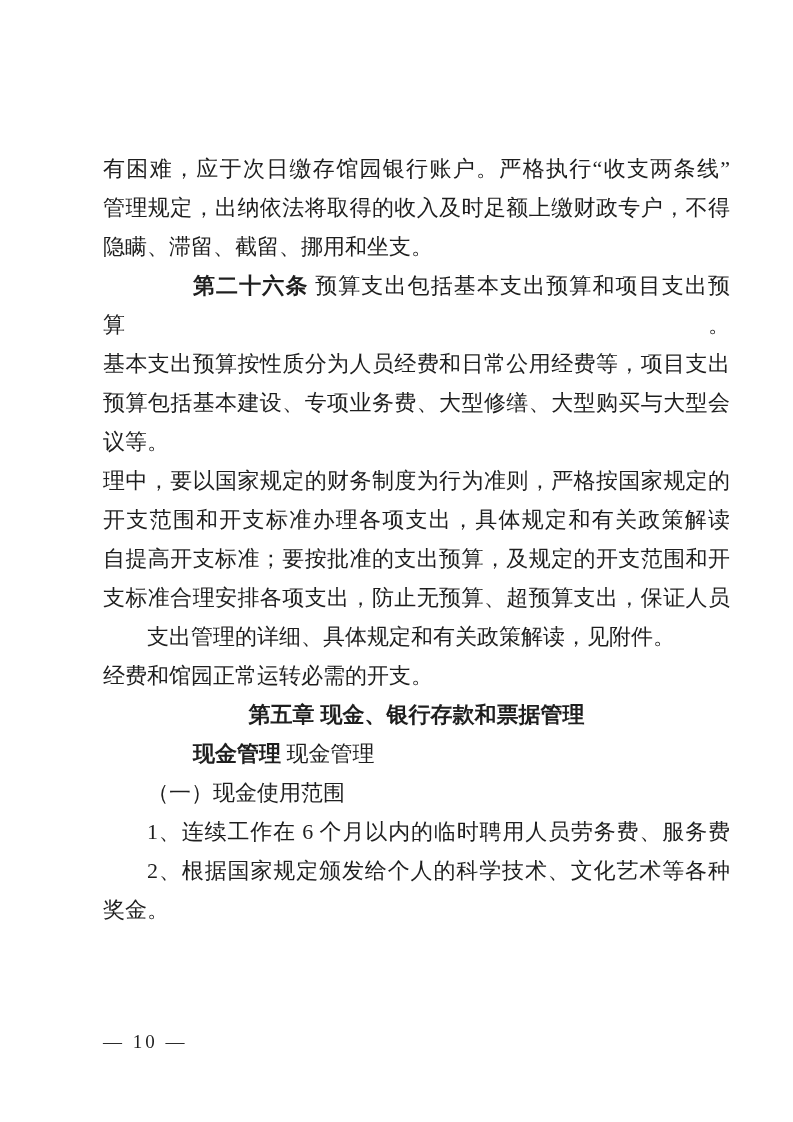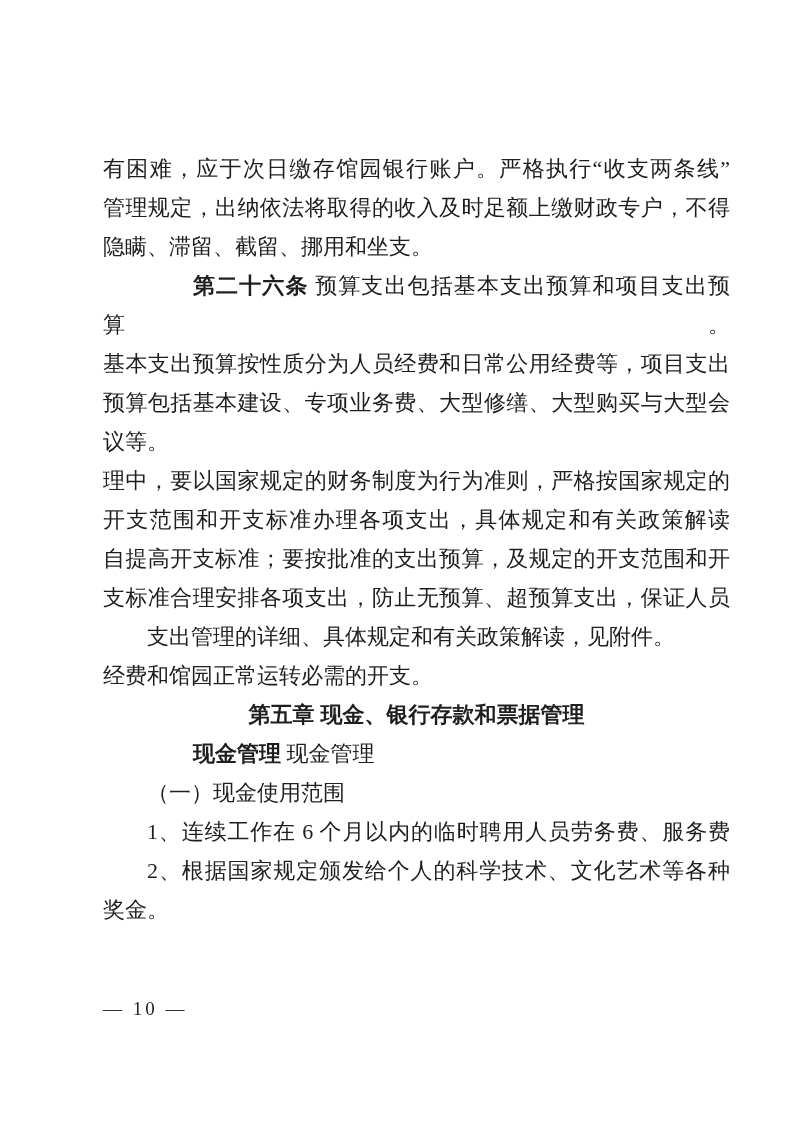--- a/index.html
+++ b/index.html
@@ -44,21 +44,21 @@
     font-family: "Liberation Sans", "DejaVu Sans", sans-serif;
     font-weight: 700;
     text-align: right;
     text-align-last: center;
     font-size: 22px;
     line-height: 39px;
   }
   .footer {
     position: absolute;
     left: 103px;
-    top: 996px;
+    top: 1029px;
     font-size: 19px;
     line-height: 26px;
     letter-spacing: 3px;
     color: #1e1e1e;
   }
 </style>
 </head>
 <body>
 
 <div class="page">

